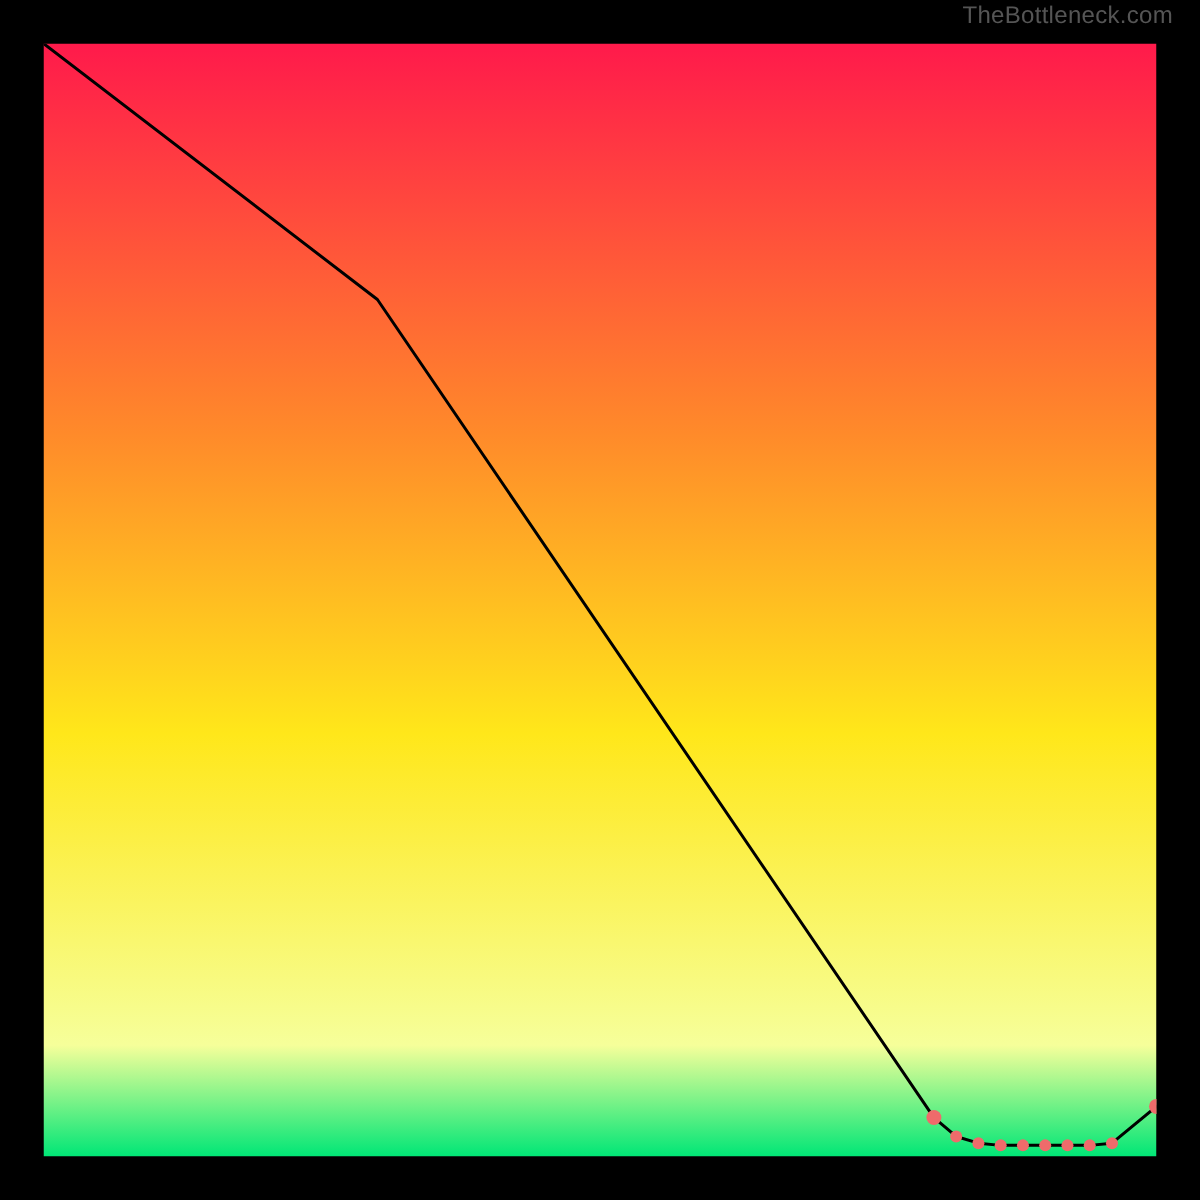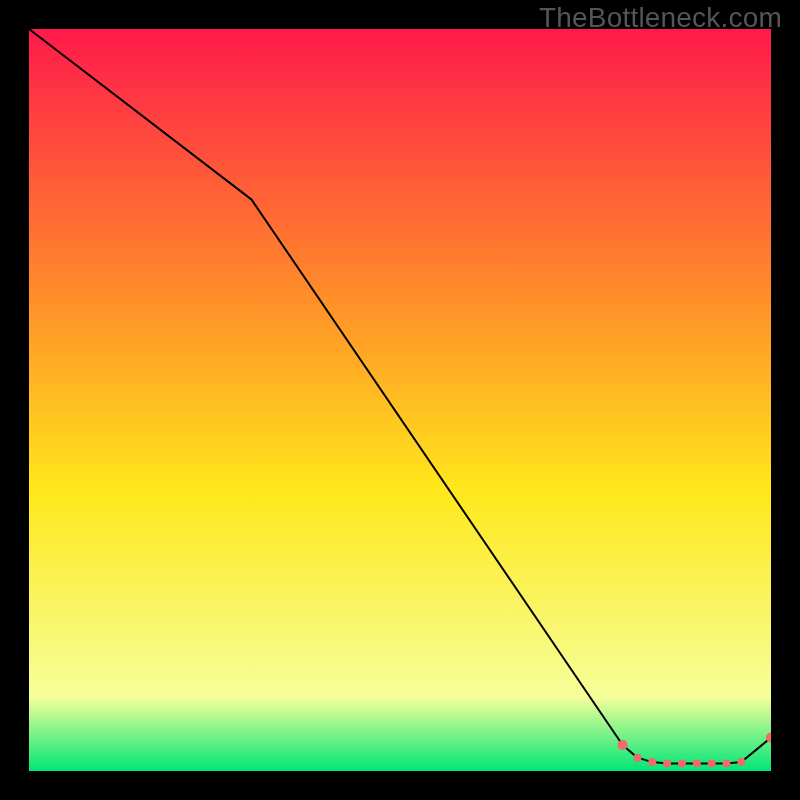--- a/index.html
+++ b/index.html
@@ -15,21 +15,21 @@
     position: relative;
     width: 800px;
     height: 800px;
     background: #000;
   }
   .branding {
     position: absolute;
     top: 2px;
     right: 18px;
     color: #555;
-    font-size: 28px;
+    font-size: 16px;
     letter-spacing: 0.2px;
     font-weight: 400;
   }
   .plot {
     position: absolute;
     left: 29px;
     top: 29px;
     width: 742px;
     height: 742px;
   }

